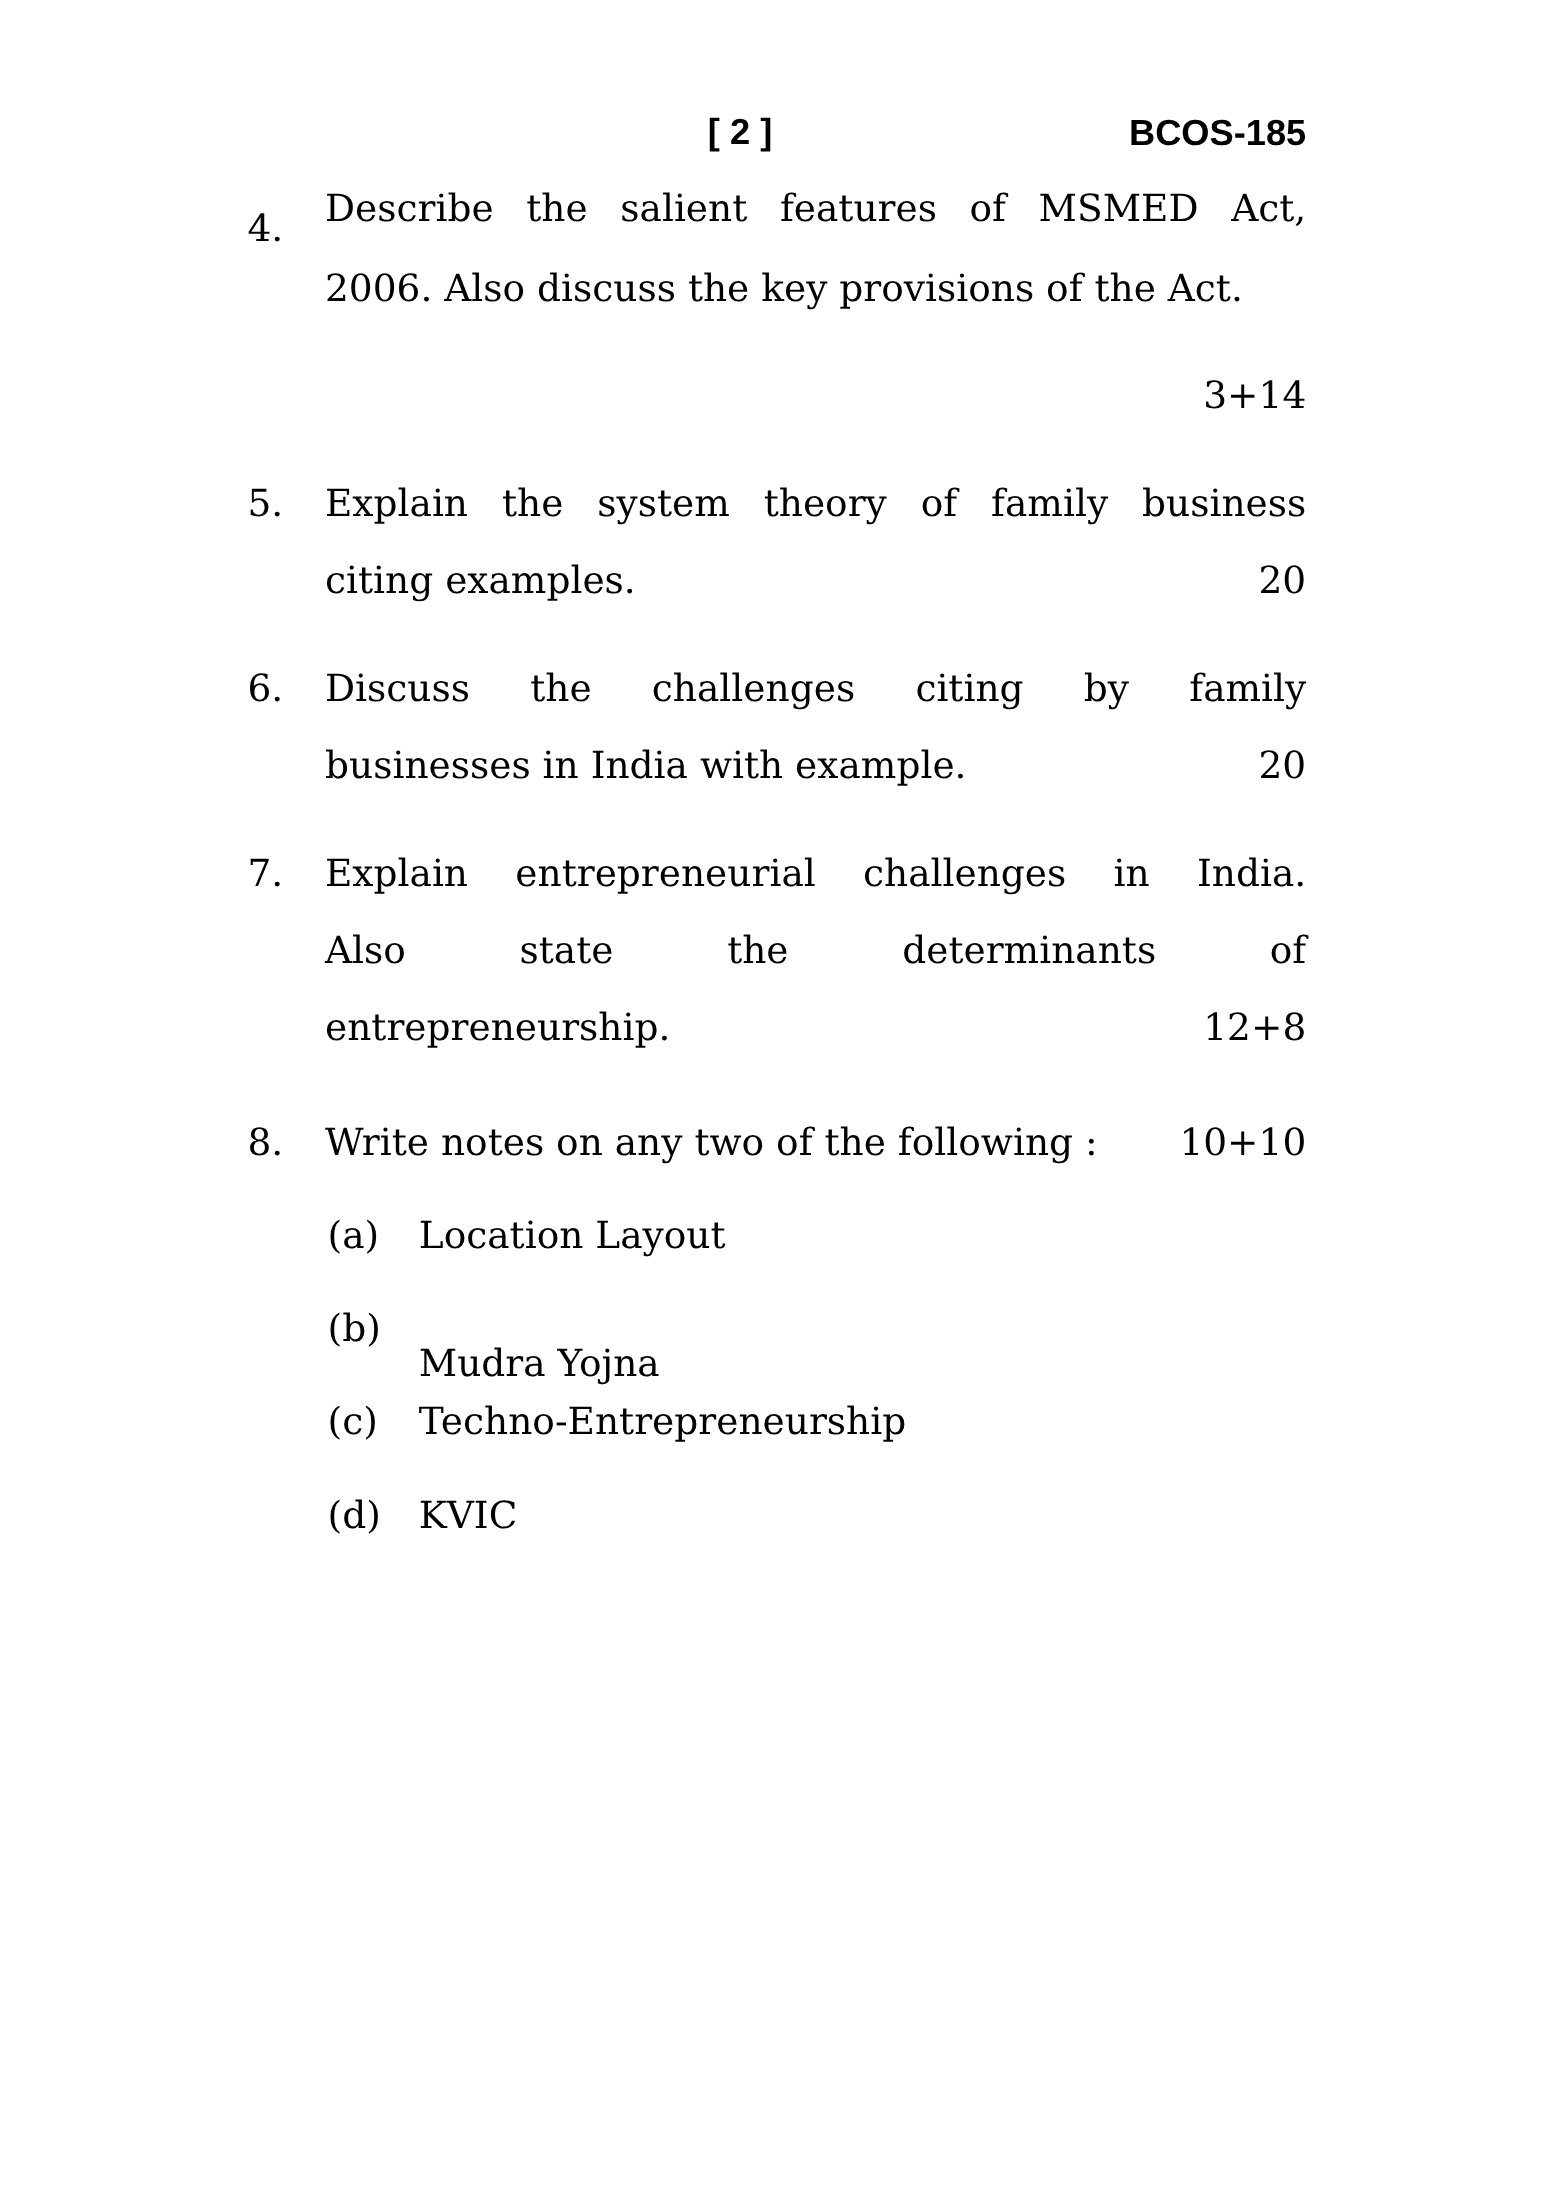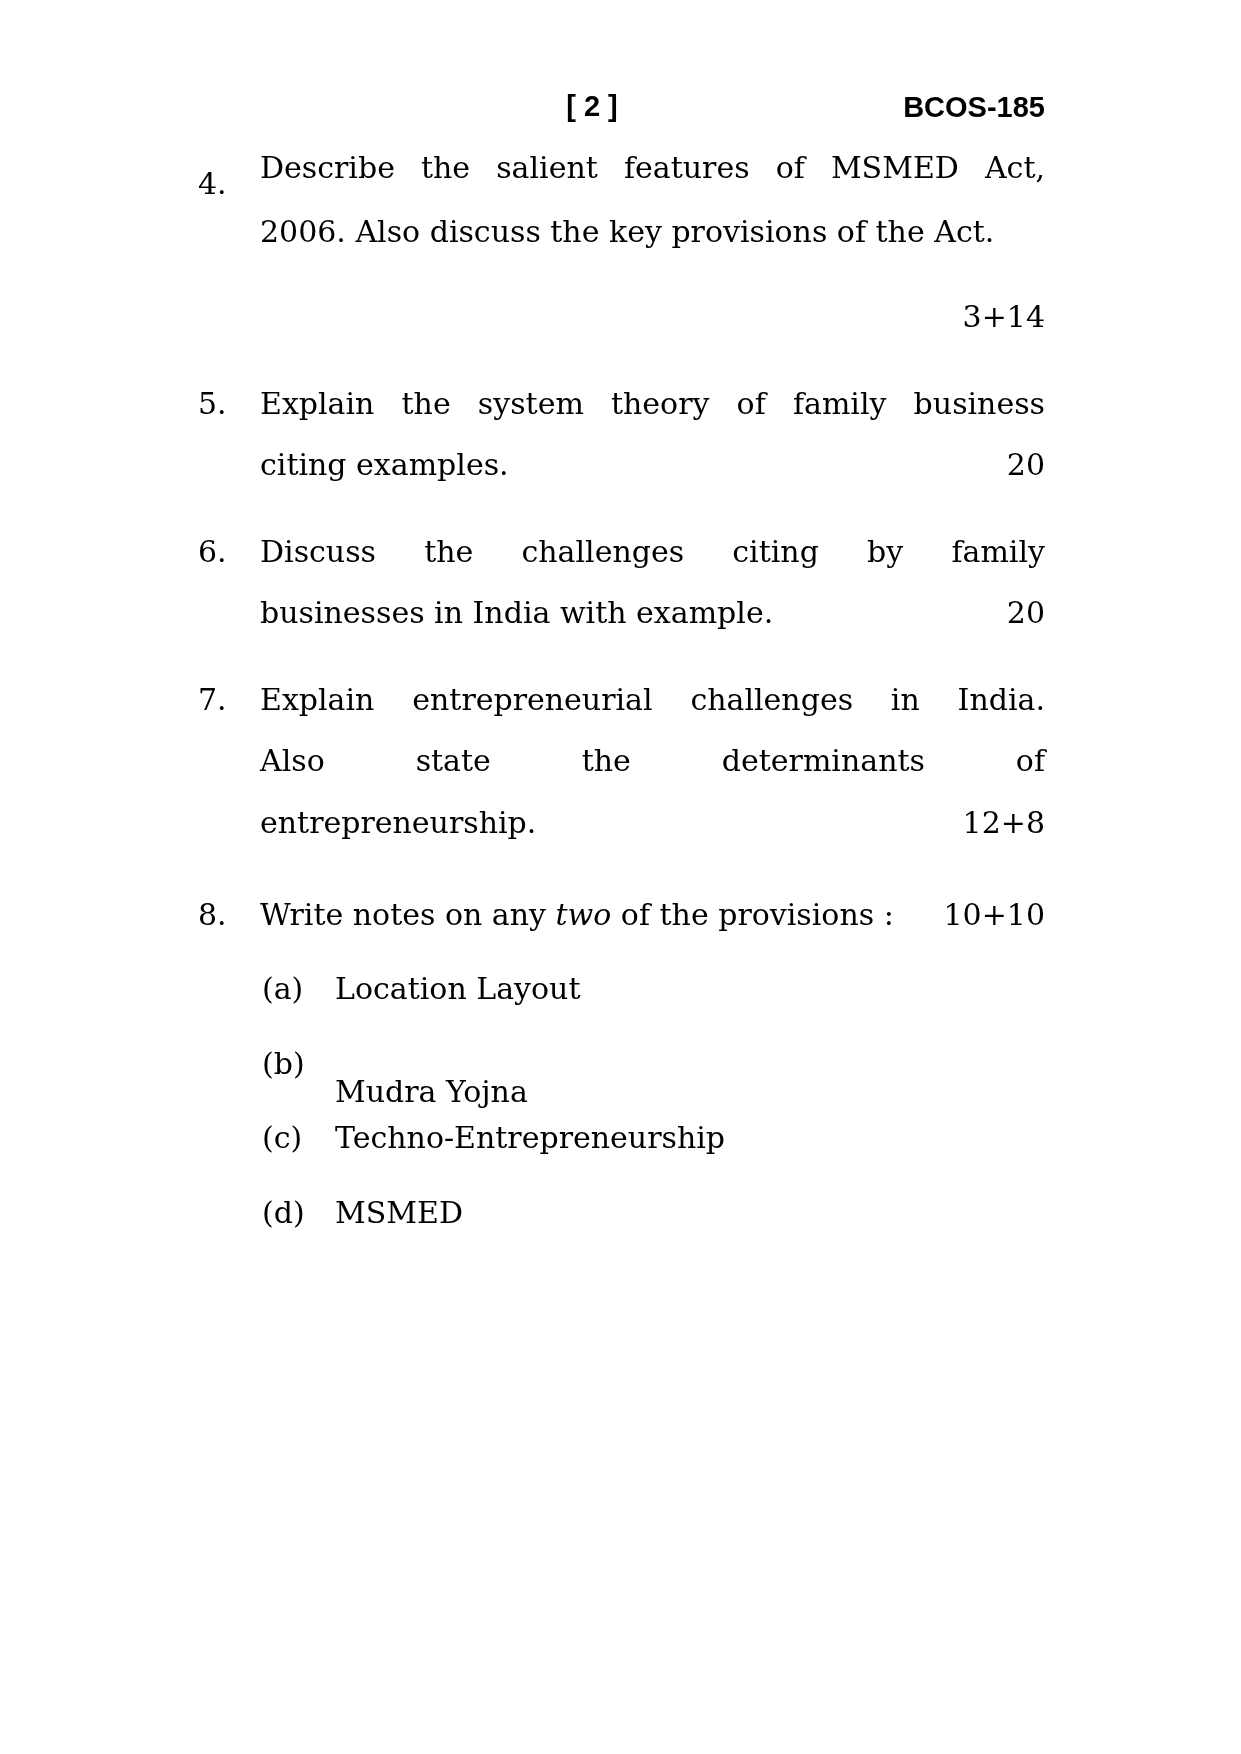--- a/index.html
+++ b/index.html
@@ -62,21 +62,20 @@
   .sublabel {
     left: 262px;
     white-space: nowrap;
   }
   .subtext {
     left: 335px;
     white-space: nowrap;
     text-align: right;
   }
   .it {
-    font-style: italic;
   }
 </style>
 </head>
 <body>
 
 <div class="hdr hdr-center" style="top:88px">[ 2 ]</div>
 <div class="hdr hdr-right" style="top:89px">BCOS-185</div>
 
 <div class="ln qnum" style="top:166px">4.</div>
 <div class="ln just" style="top:150px">Describe the salient features of MSMED Act,</div>
@@ -93,23 +92,23 @@
 <div class="ln nat" style="top:595px">businesses in India with example.</div>
 <div class="ln mark" style="top:595px">20</div>
 
 <div class="ln qnum" style="top:682px">7.</div>
 <div class="ln just" style="top:682px">Explain entrepreneurial challenges in India.</div>
 <div class="ln just" style="top:743px">Also state the determinants of</div>
 <div class="ln nat" style="top:805px">entrepreneurship.</div>
 <div class="ln mark" style="top:805px">12+8</div>
 
 <div class="ln qnum" style="top:897px">8.</div>
-<div class="ln nat" style="top:897px"><span>Write notes on any </span><span class="it">two</span><span> of the provisions :</span></div>
+<div class="ln nat" style="top:897px"><span>Write notes on any </span><span class="it">two</span><span> of the following :</span></div>
 <div class="ln mark" style="top:897px">10+10</div>
 
 <div class="ln sublabel" style="top:971px">(a)</div>
 <div class="ln subtext" style="top:971px">Location Layout</div>
 <div class="ln sublabel" style="top:1046px">(b)</div>
 <div class="ln subtext" style="top:1074px">Mudra Yojna</div>
 <div class="ln sublabel" style="top:1120px">(c)</div>
 <div class="ln subtext" style="top:1120px">Techno-Entrepreneurship</div>
 <div class="ln sublabel" style="top:1195px">(d)</div>
-<div class="ln subtext" style="top:1195px">MSMED</div>
+<div class="ln subtext" style="top:1195px">KVIC</div>
 
 </body></html>

